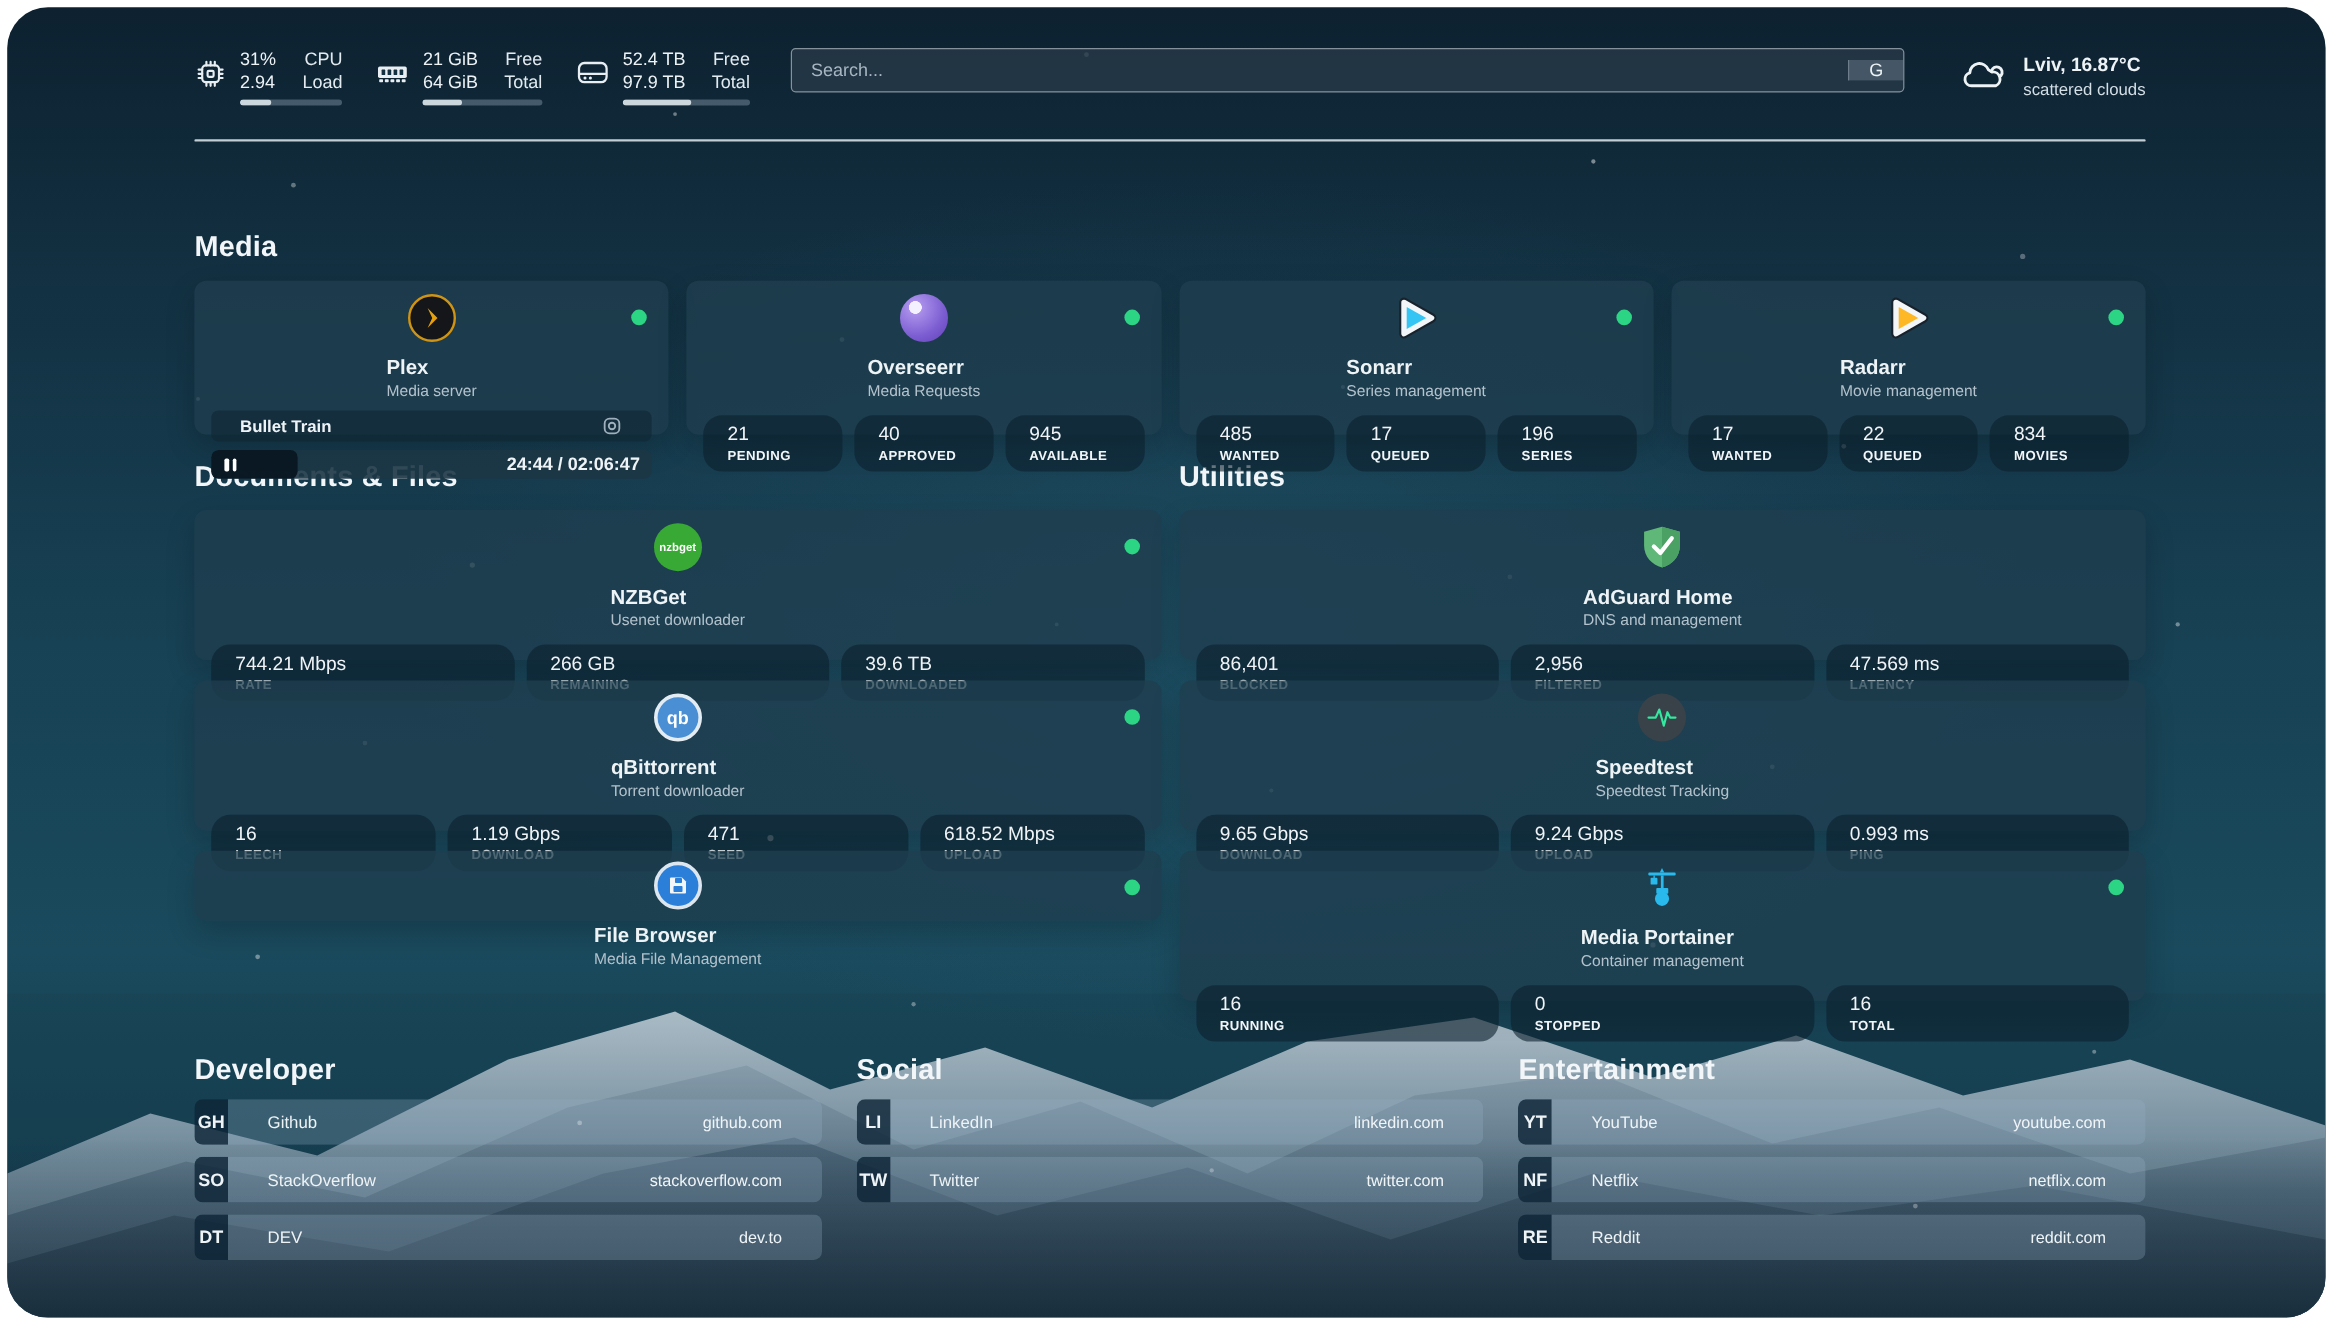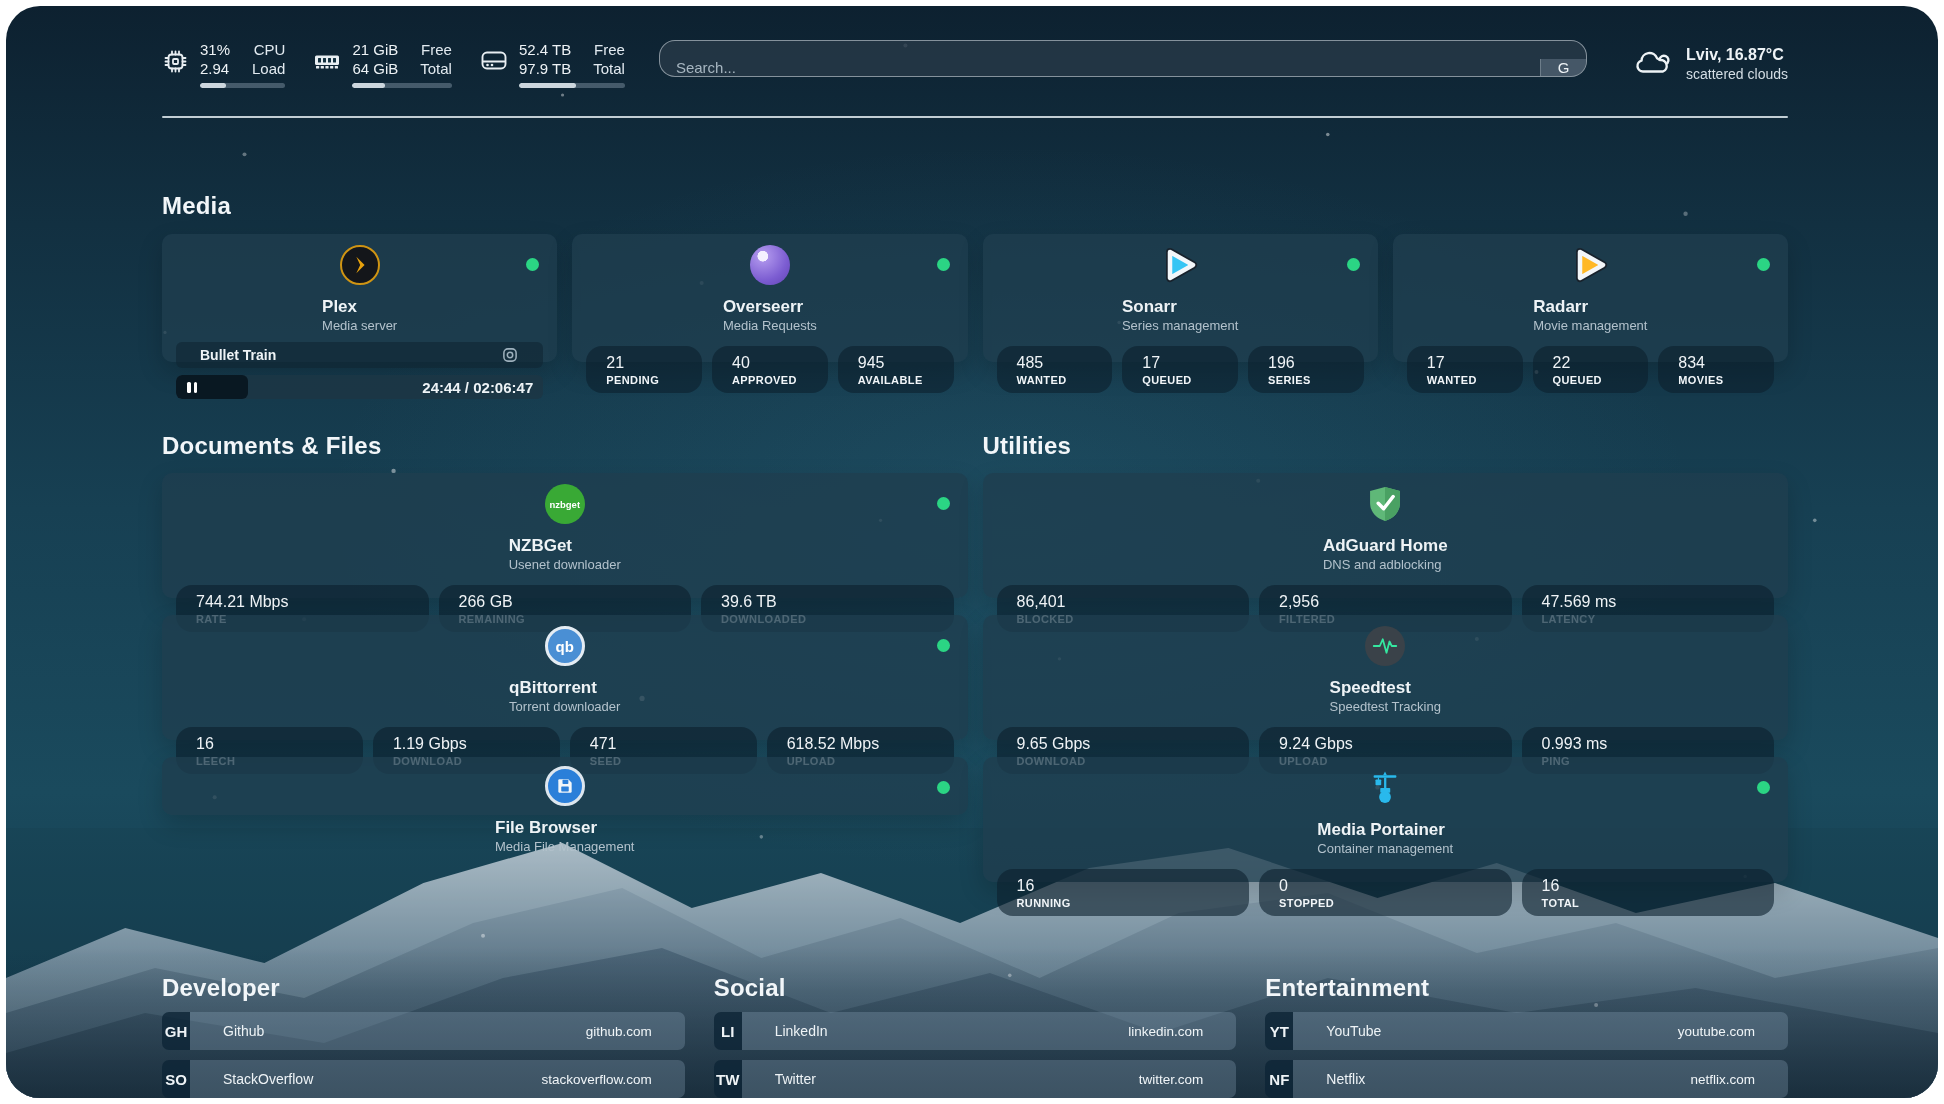--- a/index.html
+++ b/index.html
@@ -20,33 +20,33 @@
 
   
   .topbar { display:flex; align-items:center; height:64px; }
   .sysstats { display:flex; gap:28px; }
   .sysstat { display:flex; gap:11px; align-items:flex-start; }
   .sysstat .icn { margin-top:8px; }
   .sysgrid { display:grid; grid-template-columns:auto auto; column-gap:22px; font-size:15px; line-height:19px; font-weight:500; color:#edf2f5; }
   .sysgrid .lab { text-align:right; color:#e2eaf0; }
   .sysbar { grid-column:1 / span 2; margin-top:5px; height:5px; border-radius:3px; background:rgba(150,170,185,0.40); overflow:hidden; }
   .sysbar i { display:block; height:100%; border-radius:3px; background:#ccd6dd; }
-  .search { flex:1; margin:0 46px 12px 34px; display:flex; align-items:flex-end; height:37px;
-    border:1px solid rgba(233,240,245,0.5); border-radius:16px; background:rgba(42,59,73,0.75); overflow:hidden; }
+  .search { flex:1; margin:0 46px 12px 34px; display:flex; align-items:center; height:37px;
+    border:1px solid rgba(233,240,245,0.5); border-radius:4px; background:rgba(42,59,73,0.75); overflow:hidden; }
   .search input { flex:1; background:transparent; border:none; outline:none; color:#e8eef2; font-size:15px; padding:0 16px; font-family:inherit; }
   .search input::placeholder { color:#a7b6c1; }
   .gbtn { width:46px; display:flex; align-items:center; justify-content:center; background:rgba(125,145,160,0.38);
     border-left:1px solid rgba(233,240,245,0.25); color:#eef3f6; font-size:15px; font-weight:500; cursor:pointer; }
   .weather { display:flex; align-items:center; gap:13px; }
   .weather .t1 { font-size:16px; font-weight:600; }
   .weather .t2 { font-size:14px; color:#d4dee5; margin-top:2px; }
   .divider { margin-top:20px; height:2px; border-radius:1px; background:rgba(226,235,240,0.85); }
 
   
-  .h { font-size:24px; font-weight:600; letter-spacing:0.2px; color:#f2f6f9;margin-top:48px; }
+  .h { font-size:24px; font-weight:600; letter-spacing:0.2px; color:#f2f6f9; }
   .sec-media { margin-top:74px; }
   .media-row { display:flex; gap:15px; margin-top:14px; }
   .card { background:rgba(31,62,78,0.78); border-radius:10px; padding:11px 14px; box-shadow:0 10px 24px rgba(0,0,0,0.18); position:relative; }
   .media-row .card { flex:1; height:128px; }
 
   .apphead { display:flex; align-items:center; gap:12px;flex-direction:column; }
   .appicon { width:40px; height:40px; border-radius:50%; display:flex; align-items:center; justify-content:center; flex:none; position:relative; }
   .apptitle { font-size:17px; font-weight:600; line-height:20px; }
   .appsub { font-size:13px; color:#b3c2cc; line-height:16px; margin-top:1px; }
   .dot { position:absolute; top:24px; right:18px; width:13px; height:13px; border-radius:50%; background:#2bd584; }
@@ -458,21 +458,21 @@
           <div class="apphead">
             <span class="appicon ic-plain">
               <svg width="38" height="40" viewBox="0 0 28 28">
                 <path d="M14 1.5 L25 4.5 V13 C25 20 20.2 24.7 14 26.5 C7.8 24.7 3 20 3 13 V4.5 Z" fill="#5fb878"></path>
                 <path d="M14 1.5 L25 4.5 V13 C25 20 20.2 24.7 14 26.5 Z" fill="#4aa163"></path>
                 <polyline points="9,13.5 13,17.5 20,8.5" stroke="#ffffff" stroke-width="2.6" fill="none" stroke-linecap="round" stroke-linejoin="round"></polyline>
               </svg>
             </span>
             <span>
               <div class="apptitle">AdGuard Home</div>
-              <div class="appsub">DNS and adblocking</div>
+              <div class="appsub">DNS and management</div>
             </span>
           </div>
           <div class="tiles">
             <div class="tile">
               <div class="v">86,401</div>
               <div class="l">BLOCKED</div>
             </div>
             <div class="tile">
               <div class="v">2,956</div>
               <div class="l">FILTERED</div>

